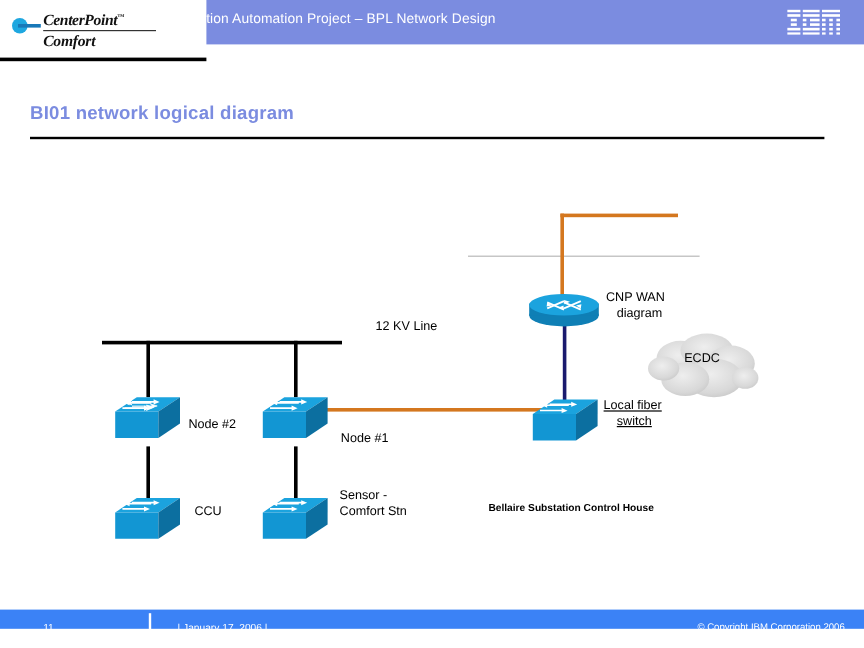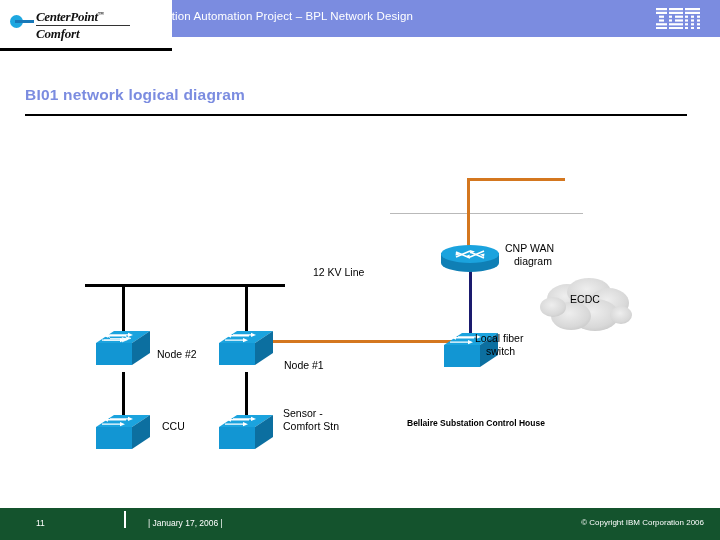--- a/index.html
+++ b/index.html
@@ -174,22 +174,22 @@
   .switch {
     position: absolute;
     width: 58px; height: 42px;
   }
   .switch svg { display: block; }
 
   
   .footer {
     position: absolute;
     left: 0; top: 508px;
-    width: 720px; height: 33px;
-    background: #14532d;
+    width: 720px; height: 16px;
+    background: #3b82f6;
   }
   .footer-num {
     position: absolute;
     left: 36px; top: 10px;
     font-size: 8.5px;
     color: #ffffff;
   }
   .footer-divider {
     position: absolute;
     left: 124px; top: 3px;
@@ -375,21 +375,21 @@
         <polygon points="2,14 20,2 56,2 38,14" fill="#1ba3de"></polygon>
         <polygon points="2,14 38,14 38,36 2,36" fill="#1296d3"></polygon>
         <polygon points="38,14 56,2 56,24 38,36" fill="#0c6fa0"></polygon>
         <g fill="#ffffff">
           <polygon points="8,10.4 26,10.4 26,9 31,11.2 26,13.2 26,11.8 8,11.8"></polygon>
           <polygon points="32,7.4 14,7.4 14,8.8 9,6.6 14,4.6 14,6 32,6"></polygon>
           <polygon points="16,5.2 34,5.2 34,3.8 39,6 34,8 34,6.6 16,6.6"></polygon>
         </g>
       </svg>
     </div>
-    <div class="lbl" style="left:475px; top:207px;">
+    <div class="lbl" style="left:503px; top:207px;text-decoration:underline;">
       <div>Local fiber</div>
       <div style="padding-left:11px;">switch</div>
     </div>
 
     <div class="switch" style="left:94px; top:288px;">
       <svg viewBox="0 0 58 42" width="58" height="42">
         <polygon points="2,14 20,2 56,2 38,14" fill="#1ba3de"></polygon>
         <polygon points="2,14 38,14 38,36 2,36" fill="#1296d3"></polygon>
         <polygon points="38,14 56,2 56,24 38,36" fill="#0c6fa0"></polygon>
         <g fill="#ffffff">

